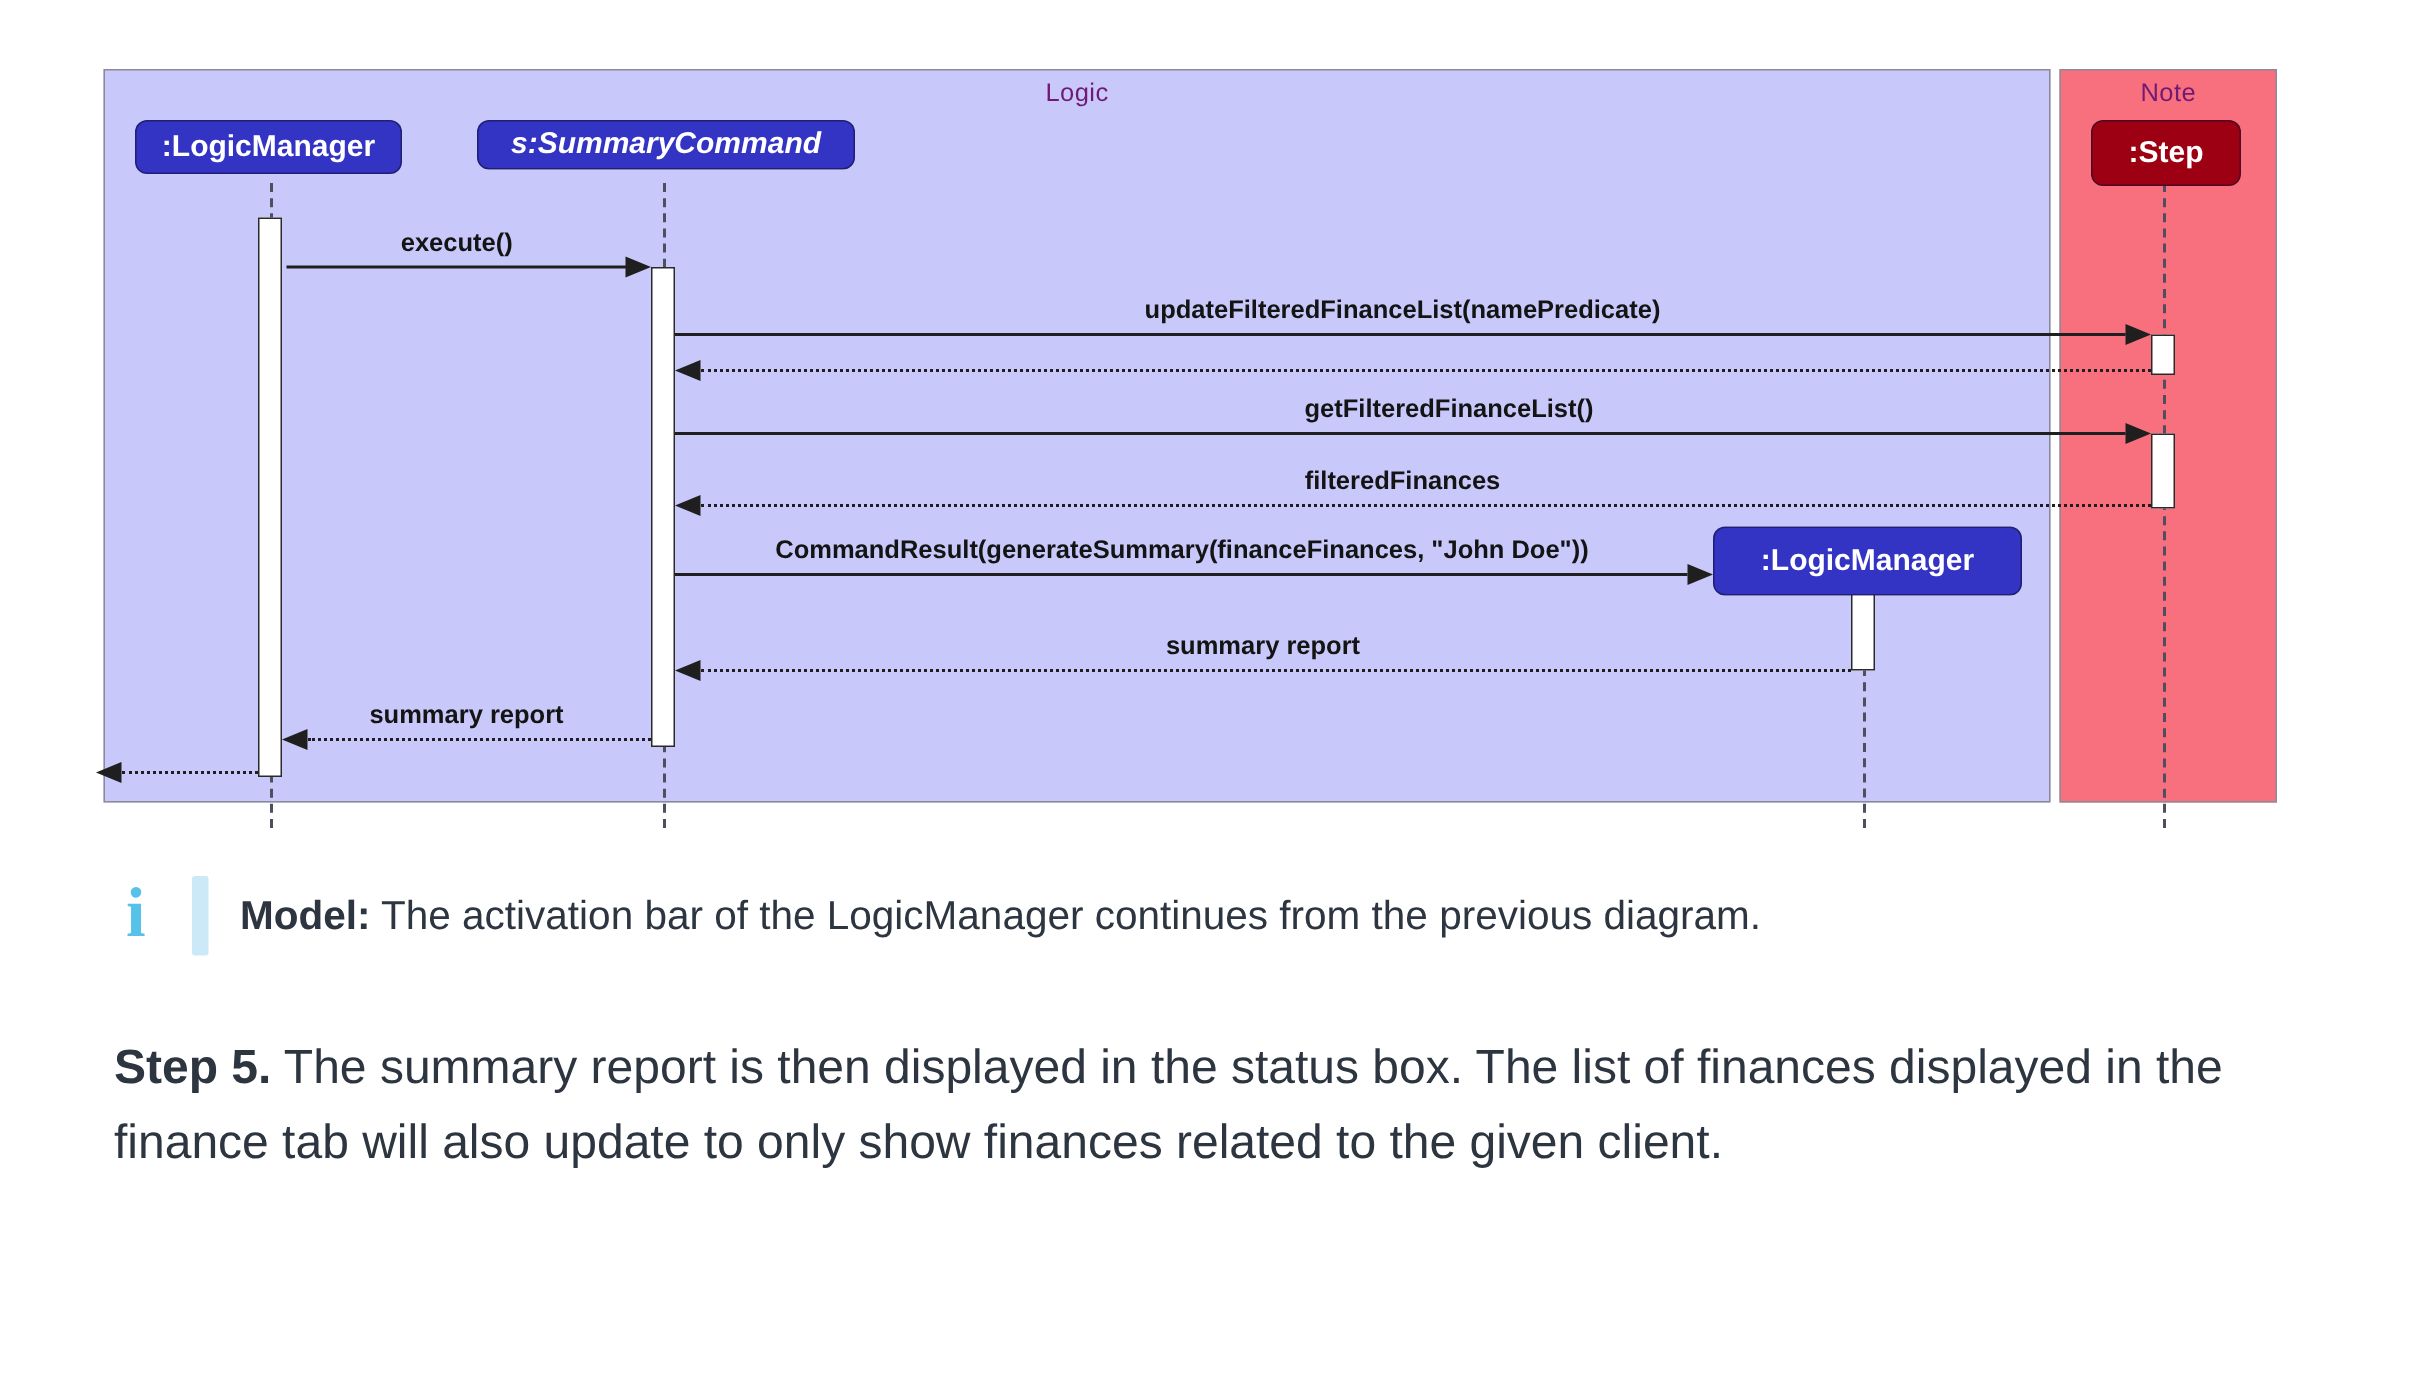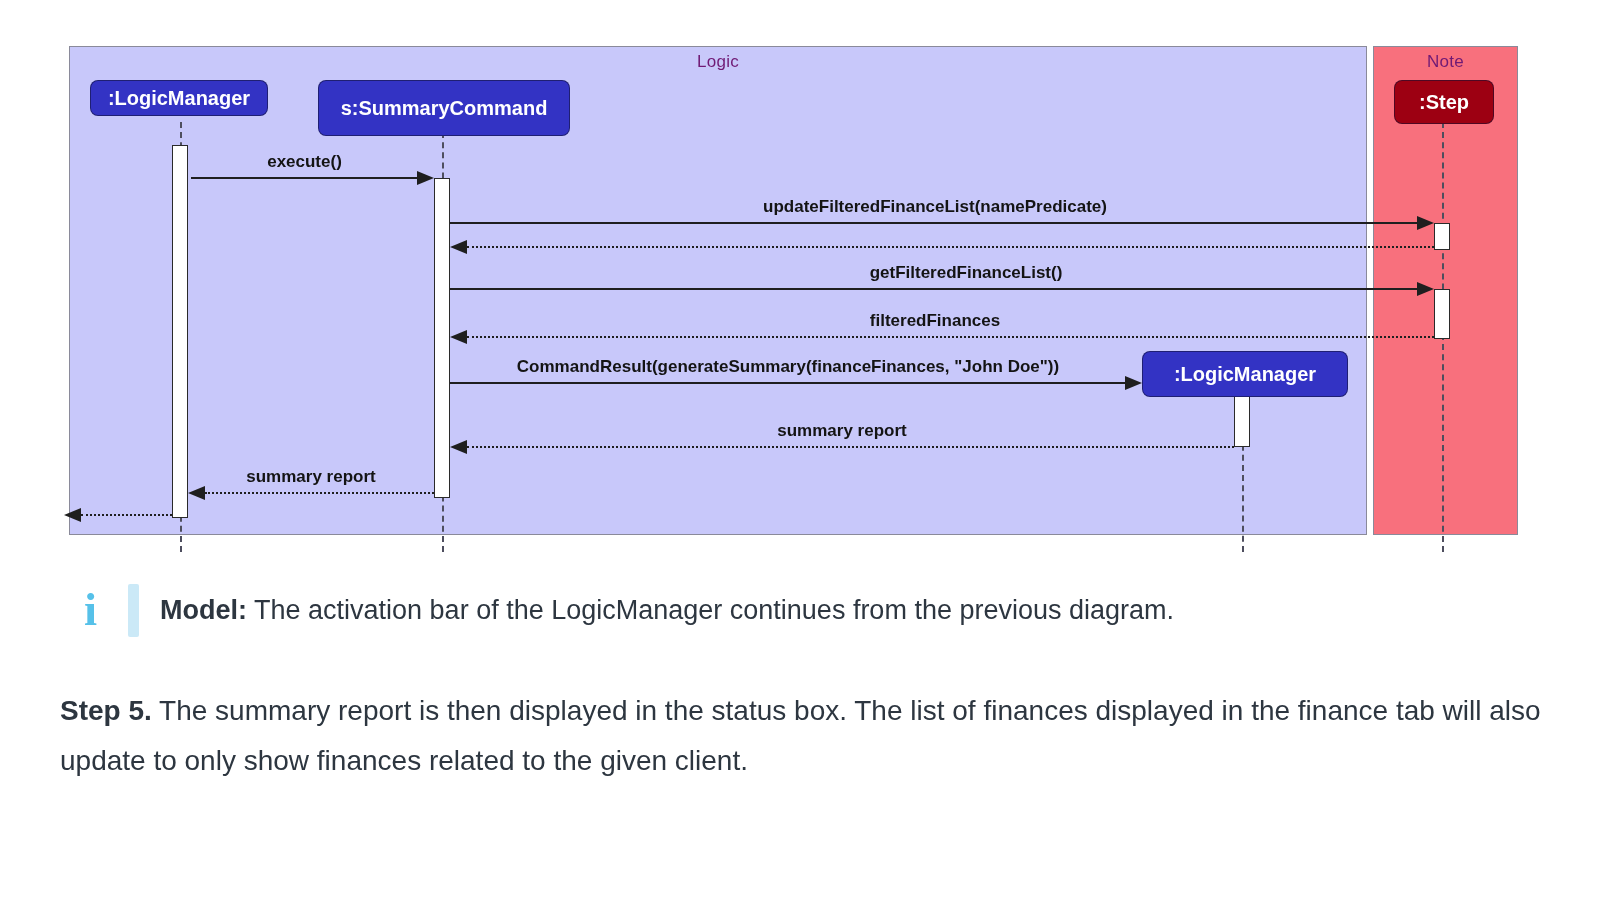--- a/index.html
+++ b/index.html
@@ -25,21 +25,21 @@
     position:absolute;text-align:center;font-size:17px;font-weight:700;color:#141414;
     white-space:nowrap;height:22px;line-height:22px;
   }
   
   .info-icon{
     position:absolute;font-family:"Liberation Serif",serif;font-weight:700;
     font-size:47px;line-height:47px;
   }
   .note-bar{position:absolute;border-radius:2px;}
   .note-text{position:absolute;font-size:27px;line-height:54px;white-space:nowrap;}
-  .para{position:absolute;font-size:28px;line-height:50px;}
+  .para{position:absolute;font-size:32px;line-height:50px;margin-left:16px;}
   .b{font-weight:700;}
 </style>
 </head>
 <body>
 
 <div>
 
   <div class="frame" style="left:69px;top:46px;width:1298px;height:489px;background:var(--logic-frame-bg);"></div>
   <div class="frame" style="left:1373px;top:46px;width:145px;height:489px;background:var(--model-frame-bg);"></div>
   <div class="frame-title" style="left:69px;top:52px;width:1298px;">Logic</div>
@@ -50,21 +50,21 @@
   <div class="lifeline" style="left:1442px;top:122px;height:430px;"></div>
   <div class="lifeline" style="left:1242px;top:394px;height:158px;"></div>
 
   <div class="activation" style="left:172px;top:145px;height:371px;"></div>
   <div class="activation" style="left:434px;top:178px;height:318px;"></div>
   <div class="activation" style="left:1434px;top:223px;height:25px;"></div>
   <div class="activation" style="left:1434px;top:289px;height:48px;"></div>
   <div class="activation" style="left:1234px;top:395px;height:50px;"></div>
 
   <div class="pbox" style="left:90px;top:80px;width:178px;height:36px;background:var(--logic-box);">:LogicManager</div>
-  <div class="pbox" style="left:318px;top:80px;width:252px;height:56px;background:var(--logic-box);">s:SummaryCommand</div>
+  <div class="pbox" style="left:318px;top:80px;width:252px;height:33px;background:var(--logic-box);font-style:italic;">s:SummaryCommand</div>
   <div class="pbox" style="left:1394px;top:80px;width:100px;height:44px;background:var(--model-box);">:Step</div>
   <div class="pbox" style="left:1142px;top:351px;width:206px;height:46px;background:var(--logic-box);">:LogicManager</div>
 
   <div class="msg-label" style="left:191px;top:151px;width:227px;">execute()</div>
   <div class="arrow-line" style="left:191px;top:177px;width:227px;"></div>
   <div class="ah-r" style="left:417px;top:171px;"></div>
 
   <div class="msg-label" style="left:450px;top:196px;width:970px;">updateFilteredFinanceList(namePredicate)</div>
   <div class="arrow-line" style="left:450px;top:222px;width:967px;"></div>
   <div class="ah-r" style="left:1417px;top:216px;"></div>

